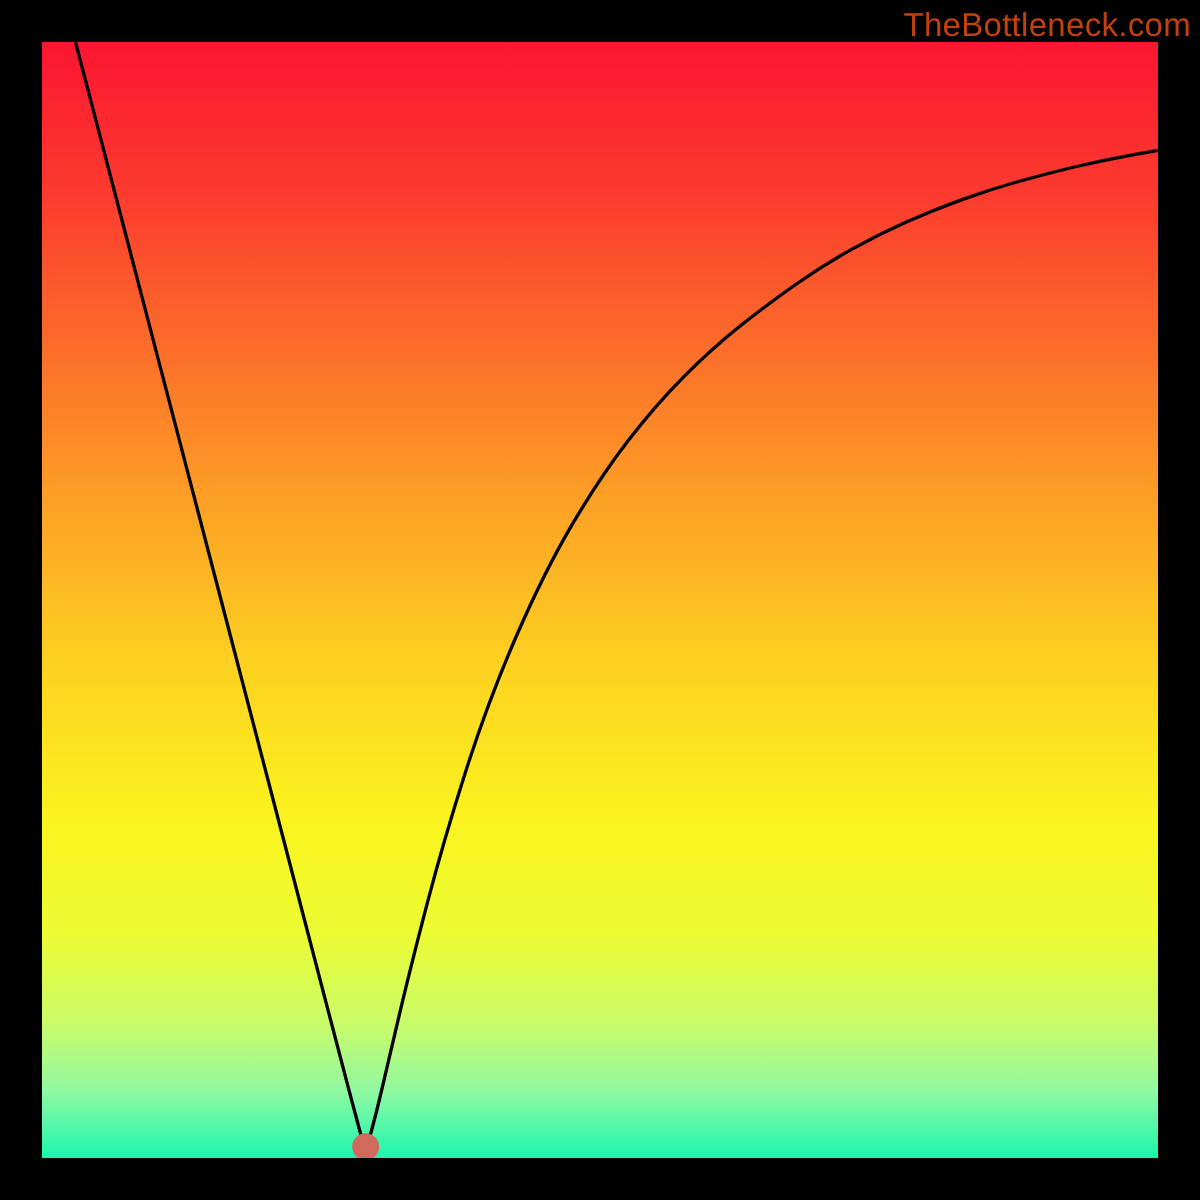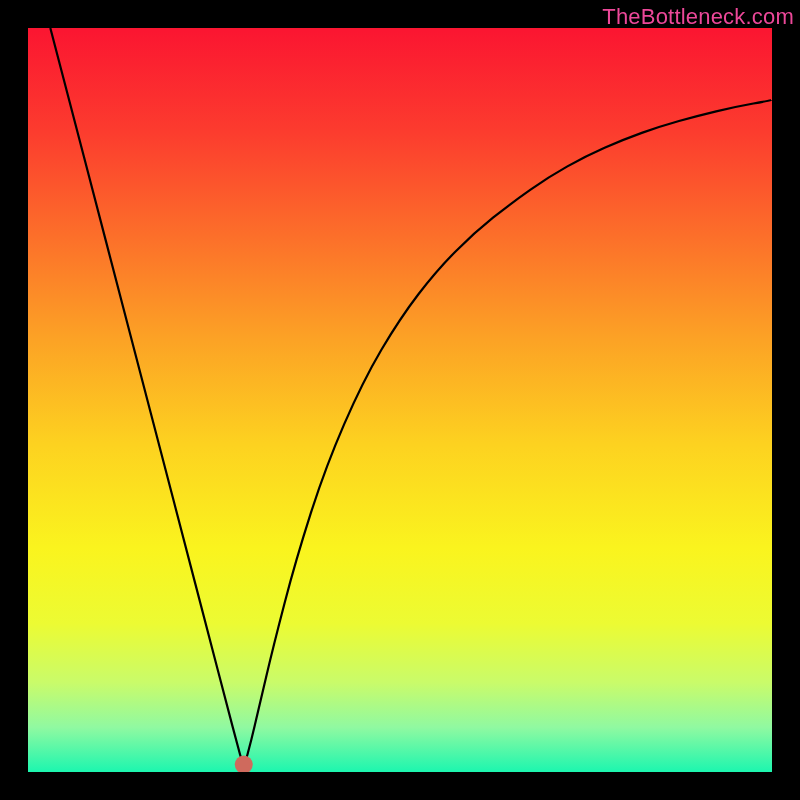--- a/index.html
+++ b/index.html
@@ -23,21 +23,21 @@
     position: absolute;
     left: 0;
     top: 0;
     width: 744px;
     height: 744px;
   }
   .watermark {
     position: absolute;
     top: 4px;
     right: 6px;
-    color: #ec4899;
+    color: #c2410c;
     font-size: 22px;
     font-weight: 500;
     letter-spacing: 0.2px;
     user-select: none;
   }
   svg { display: block; }
 </style>
 </head>
 <body>
 

